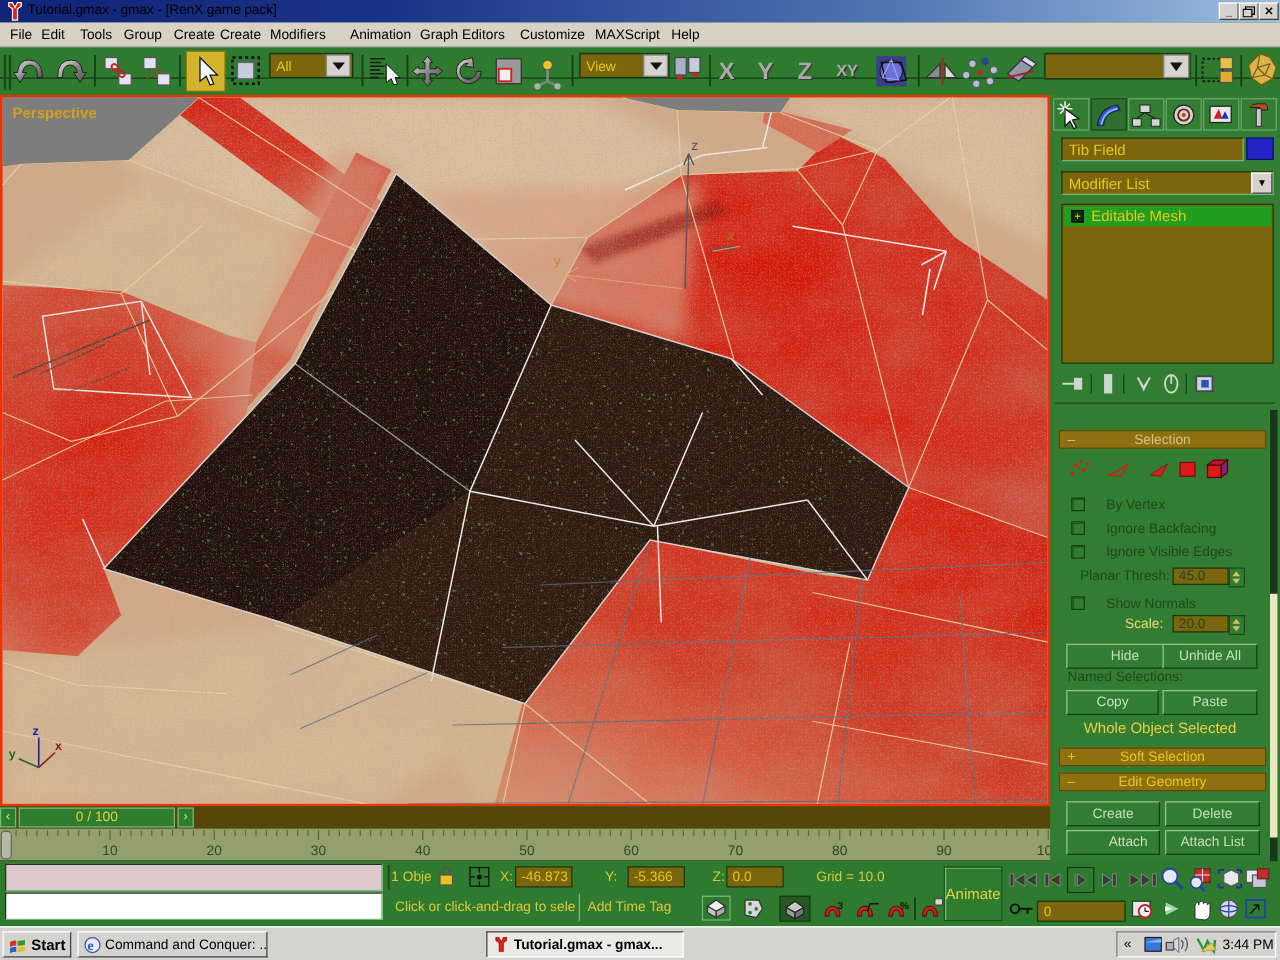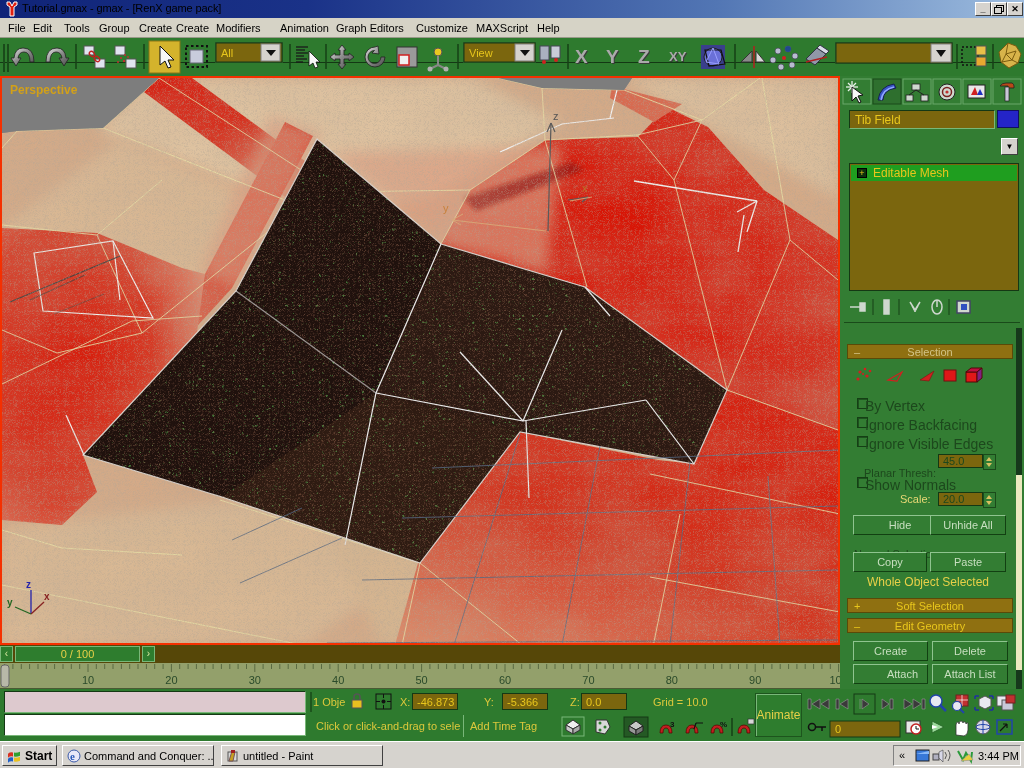--- a/index.html
+++ b/index.html
@@ -42,22 +42,22 @@
     border-top:1px solid #143814; border-left:1px solid #143814;
     border-bottom:1px solid #79b779; border-right:1px solid #79b779; }
   .gbtn { background:#337d33; color:#c8dfc0; text-align:center;
     border-top:1px solid #8fc48f; border-left:1px solid #8fc48f;
     border-bottom:1px solid #124012; border-right:1px solid #124012;
     font-size:11px; }
   .cbrow { left:17px; height:13px; width:160px; white-space:nowrap; }
   .cb { position:absolute; left:0; top:0; width:11px; height:11px;
     background:#337d33; border:1px solid #153f15;
     box-shadow:inset 1px 1px 0 #1d521d; }
-  .cblab { position:absolute; left:8px; top:0; color:#1d481d; font-size:14px; white-space:nowrap;text-align:center; }
-  .dklab { color:#1d481d; font-size:11px;margin-top:12px; }
+  .cblab { position:absolute; left:28px; top:0; color:#1d481d; font-size:11px; white-space:nowrap;text-align:center; }
+  .dklab { color:#1d481d; font-size:11px; }
   .spinfld { width:45px; height:14px; background:#7b660e; color:#1d481d;
     font-size:11px; padding-left:4px; border:1px solid #143814; }
   .spin { width:13px; height:16px; }
   .sup,.sdn { position:absolute; left:2px; width:0; height:0;
     border-left:3.5px solid transparent; border-right:3.5px solid transparent; }
   .sup { top:2px; border-bottom:4px solid #d8c060; }
   .sdn { bottom:2px; border-top:4px solid #d8c060; }
   .spin { background:#337d33; border:1px solid #1a4a1a; }
   .ytext { color:#ddc83c; font-size:11px; white-space:nowrap; }
   .ofld { height:17px; background:#7b660e; color:#e8c61c; font-size:11px;
@@ -500,20 +500,21 @@
         <rect x="126" y="7" width="17" height="13" fill="#e8e8e8" stroke="#222"></rect>
         <path d="M129 17 L133 9 L136 17 Z" fill="#d02020"></path>
         <path d="M135 17 L138 11 L141 17 Z" fill="#2030c0"></path>
 
         <path d="M158 8 Q160 5 164 5 L170 5 Q172 6 172 8 L172 10 L166 10 L166 8 Z" fill="#b84a18" stroke="#222" stroke-width="0.8"></path>
         <rect x="163" y="9" width="4" height="14" fill="#c8c8d8" stroke="#222" stroke-width="0.7"></rect>
       </svg>
     </div>
     <div class="abs fld" style="left:9px;top:34px;width:146px;height:19px;font-size:12px;padding:2px 0 0 5px;">Tib Field</div>
     <div class="abs" style="left:157px;top:34px;width:22px;height:18px;background:#2424c8;border:1px solid #101060;"></div>
+    <div class="abs fld" style="left:9px;top:61px;width:170px;height:19px;font-size:12px;padding:2px 0 0 5px;">Modifier List</div>
     <div class="abs" style="left:161px;top:62px;width:17px;height:17px;background:#d6d3ce;border-top:1px solid #fff;border-left:1px solid #fff;border-right:1px solid #404040;border-bottom:1px solid #404040;color:#000;font-size:8px;text-align:center;line-height:15px;">▼</div>
 
     <div class="abs" style="left:9px;top:87px;width:170px;height:128px;background:#7b660e;border:1px solid #143814;">
       <div class="abs" style="left:1px;top:1px;width:166px;height:16px;background:#1f9e1f;">
         <div class="abs" style="left:6px;top:3px;width:10px;height:10px;background:#0c300c;border:1px solid #000;color:#e8c61c;font-size:9px;line-height:9px;text-align:center;">+</div>
         <div class="abs" style="left:22px;top:1px;color:#e8c61c;font-size:12px;">Editable Mesh</div>
       </div>
     </div>
 
     <div class="abs" style="left:0;top:220px;width:184px;height:22px;">
@@ -874,27 +875,25 @@
       </svg>
       <span class="abs" style="left:22px;top:3px;font-weight:bold;font-size:12px;color:#000;">Start</span>
     </div>
     <div class="tkbtn" style="left:62px;width:152px;">
       <svg class="abs" style="left:4px;top:3px;" width="14" height="14" viewBox="0 0 14 14">
         <circle cx="7" cy="7" r="6" fill="#e8e8f8" stroke="#3a5aa8"></circle>
         <text x="3" y="11" font-size="11" font-weight="bold" fill="#2858b8" font-family="Liberation Serif">e</text>
       </svg>
       <span class="abs" style="left:21px;top:4px;">Command and Conquer: ...</span>
     </div>
-    <div class="tkbtn" style="left:221px;width:162px;">
-      <svg class="abs" style="left:4px;top:3px;" width="14" height="14" viewBox="0 0 14 14">
-        <rect x="2" y="3" width="9" height="9" fill="#d8d8d8" stroke="#555"></rect>
-        <path d="M3 12 L6 2 L9 3 L7 12 Z" fill="#c8a020" stroke="#755"></path>
-        <rect x="5" y="1" width="4" height="3" fill="#a02020"></rect>
+    <div class="tkbtn tkact" style="left:389px;width:158px;">
+      <svg class="abs" style="left:4px;top:3px;" width="14" height="14" viewBox="0 0 16 16">
+        <path d="M3 1 L6 1 L8 5 L10 1 L13 1 L13 4 L10 6 L10 14 L6 14 L6 6 L3 4 Z" fill="#e02010" stroke="#600" stroke-width="0.5"></path>
       </svg>
-      <span class="abs" style="left:21px;top:4px;">untitled - Paint</span>
+      <span class="abs" style="left:21px;top:4px;font-weight:bold;">Tutorial.gmax - gmax...</span>
     </div>
     <div class="abs" style="left:893px;top:3px;width:128px;height:21px;background:#d6d3ce;border-top:1px solid #808080;border-left:1px solid #808080;border-right:1px solid #fff;border-bottom:1px solid #fff;">
       <span class="abs" style="left:5px;top:3px;font-size:11px;color:#000;">«</span>
       <svg class="abs" style="left:20px;top:2px;" width="62" height="17">
         <rect x="2" y="2" width="13" height="11" fill="#3878d8" stroke="#222"></rect>
         <path d="M2 6 L15 3 L15 6 Z" fill="#88b8f8"></path>
         <rect x="19" y="6" width="6" height="6" fill="#b0b0c0" stroke="#444"></rect>
         <path d="M25 4 L29 2 L29 14 L25 10 Z" fill="#d8d8e8" stroke="#444" stroke-width="0.6"></path>
         <path d="M31 4 Q34 7 31 11 M34 2 Q38 7 34 13" stroke="#555" fill="none"></path>
         <path d="M44 3 L49 12 L52 5 L57 13 L58 4" stroke="#2a9a3a" stroke-width="2" fill="none"></path>

